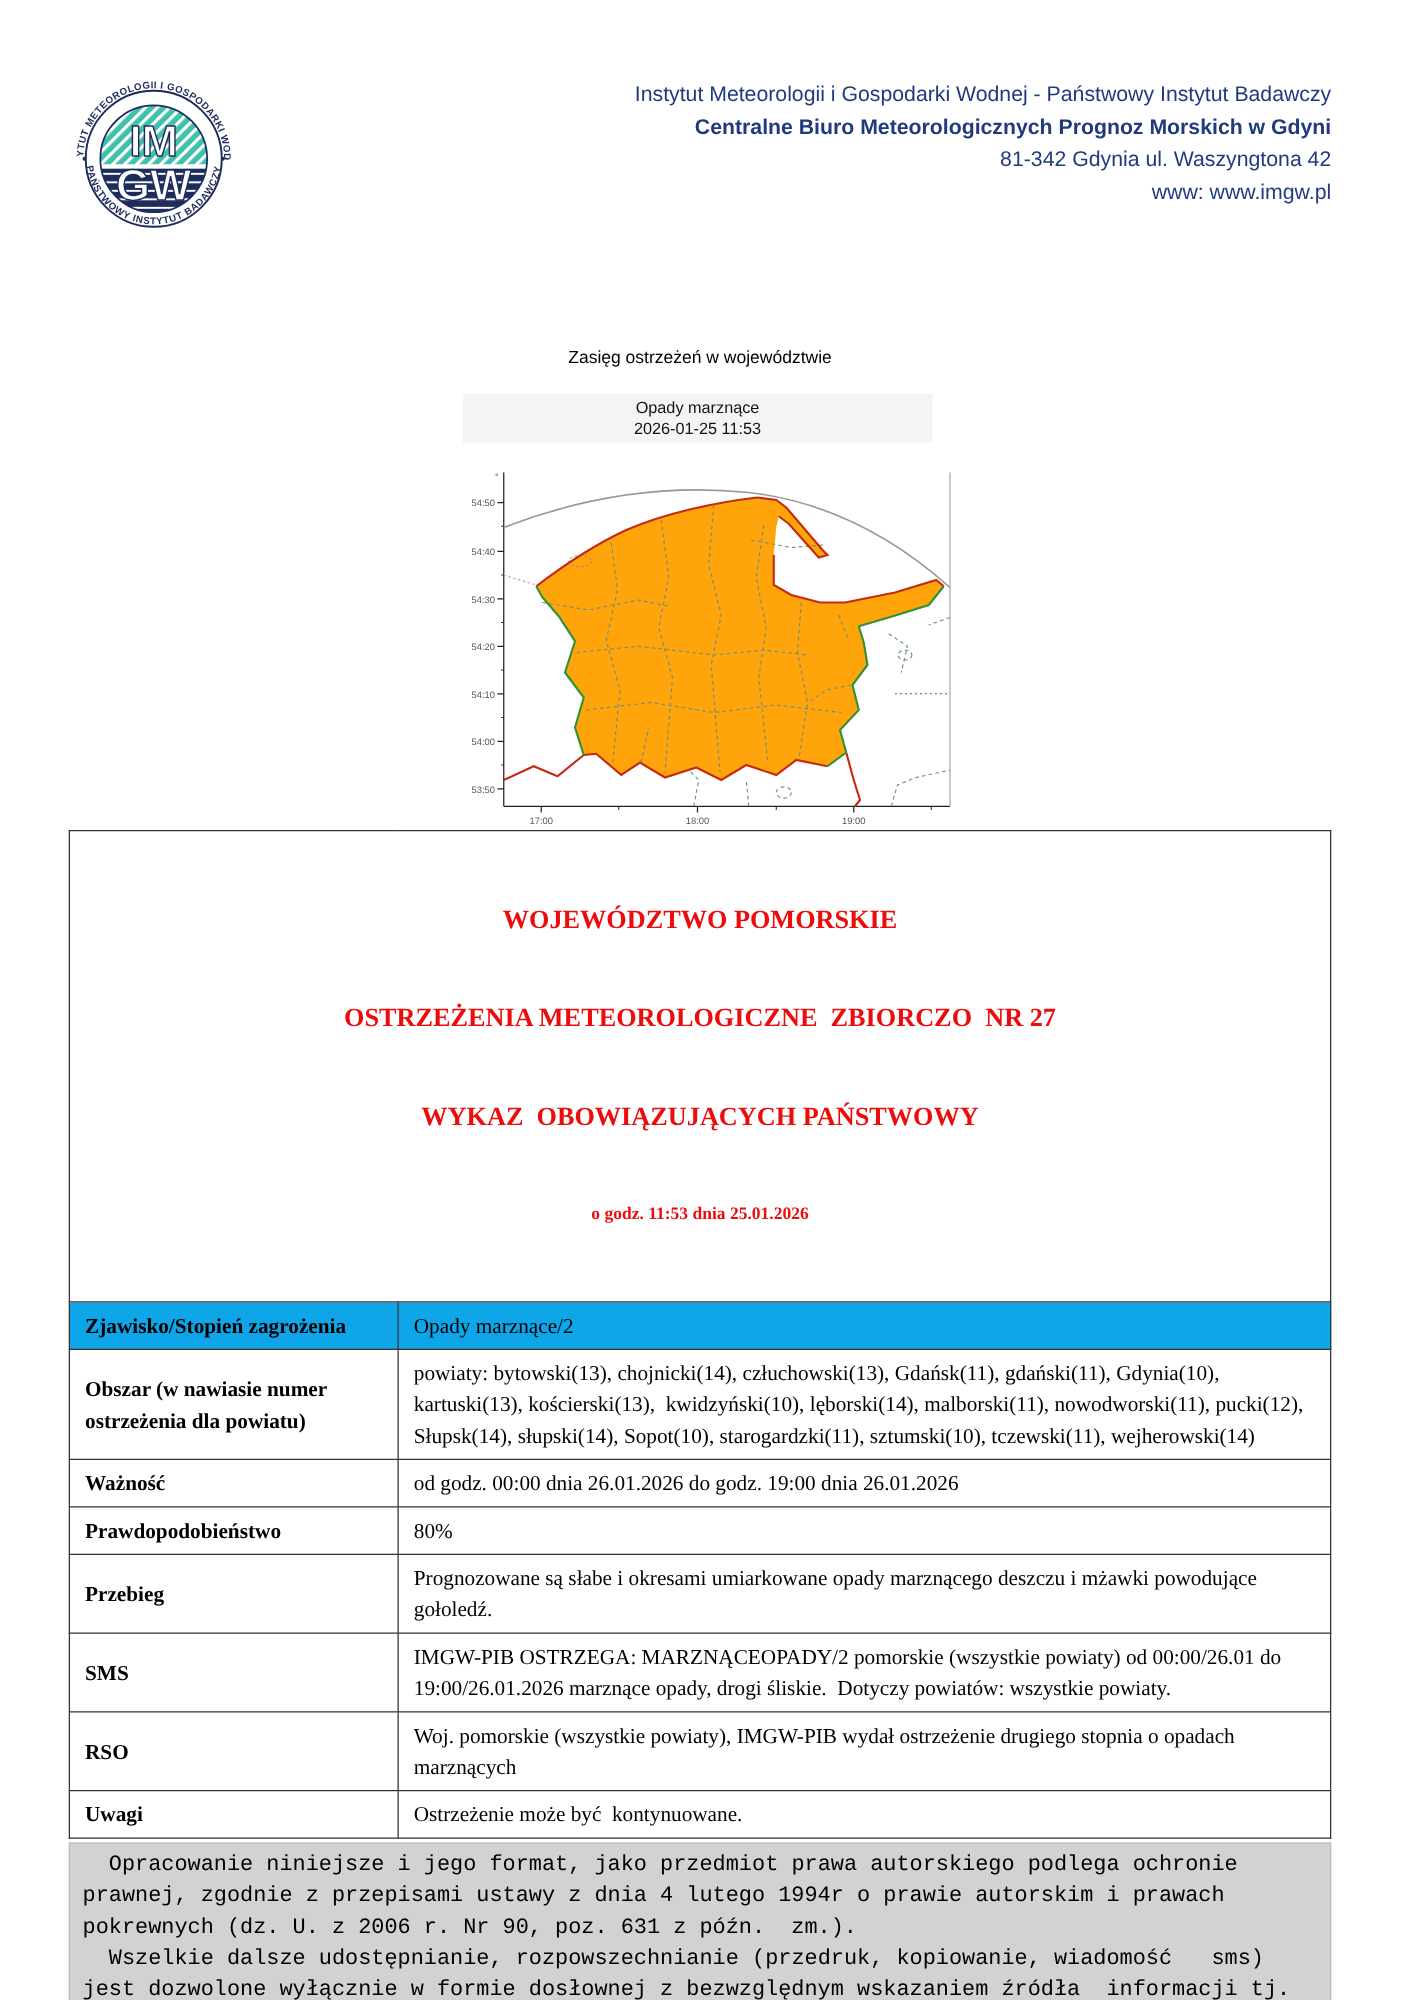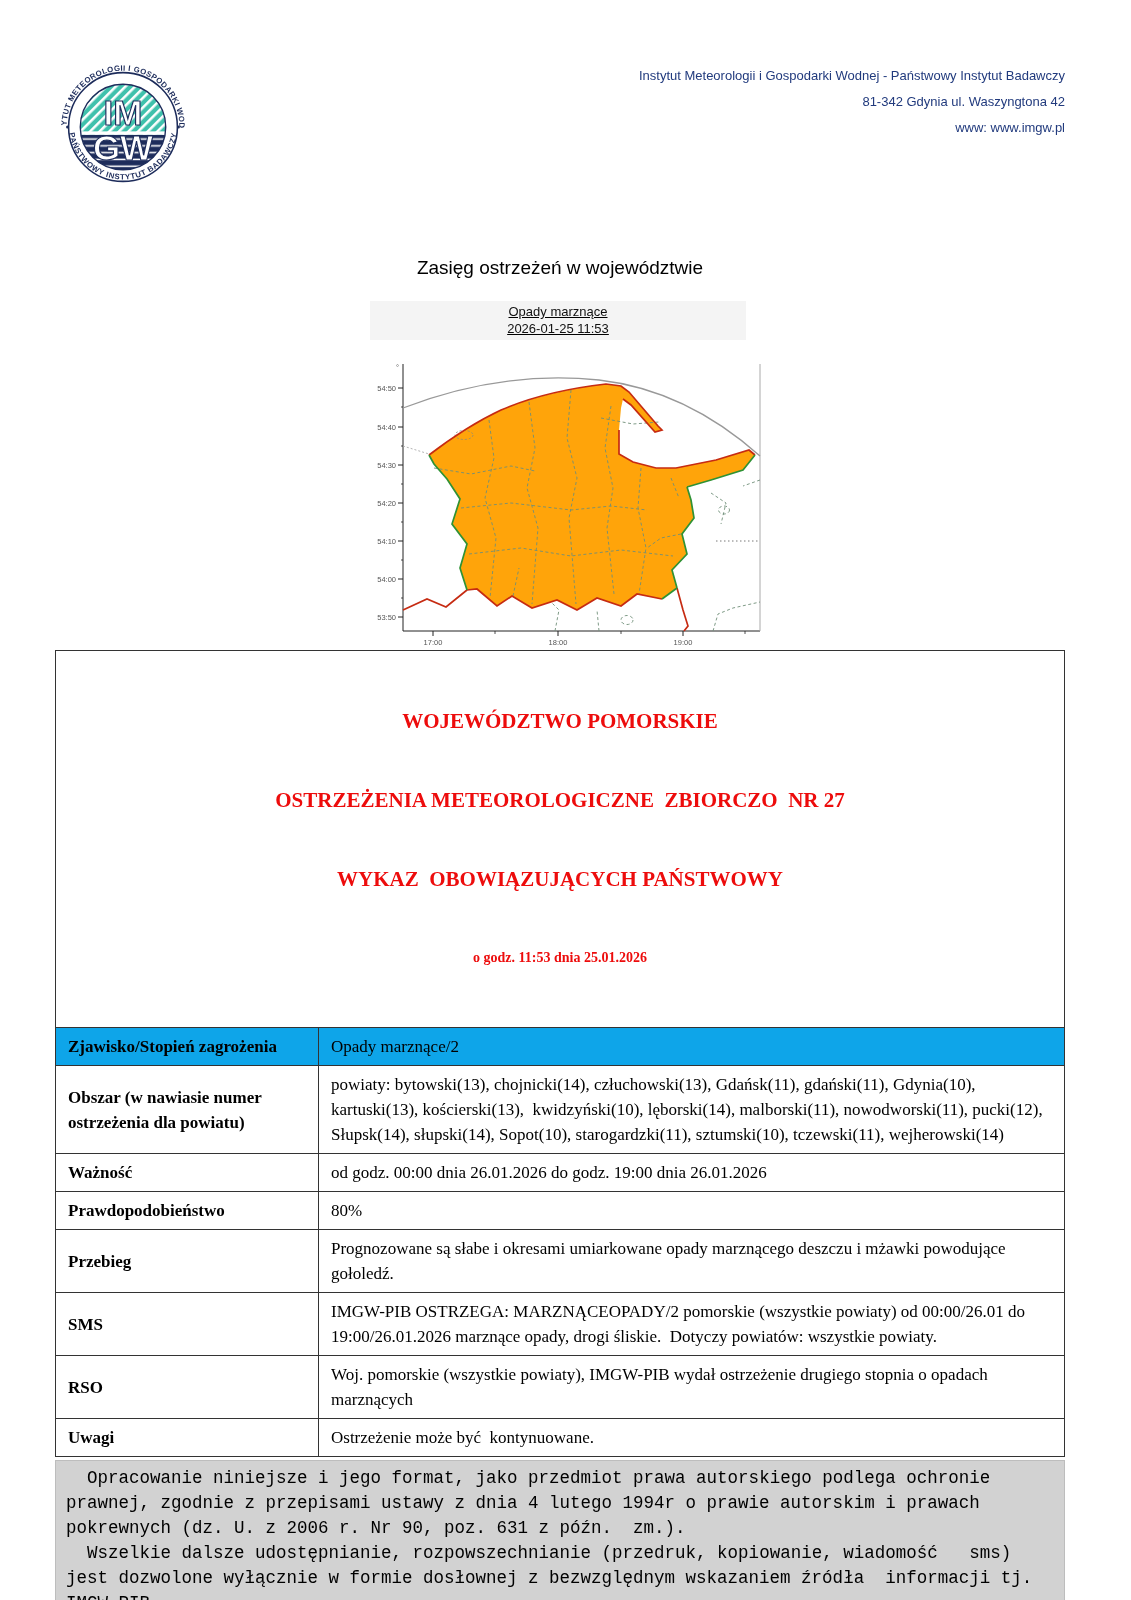--- a/index.html
+++ b/index.html
@@ -10,33 +10,33 @@
     color: #000;
     position: relative;
   }
   .page { padding: 55px 66px 0 55px; width: 1131px; }
 
   
   .header { display: flex; align-items: flex-start; }
   .logo { width: 136px; height: 136px; flex: 0 0 auto; margin-top: 4px; }
   .contact {
     flex: 1 1 auto; text-align: right;
-    font-size: 13px; line-height: 26px; color: #213a7d;
+    font-size: 17px; line-height: 26px; color: #213a7d;
     padding-top: 8px;
   }
   .contact .bold { font-weight: bold; }
 
   
   .section-title {
-    margin-top: 62px; text-align: center;
-    font-size: 19px; color: #000;
-  }
-
-  
-  .map-block { margin-top: 22px; text-decoration: underline; }
+    margin-top: 82px; text-align: center;
+    font-size: 14px; color: #000;
+  }
+
+  
+  .map-block { margin-top: 22px; }
   .map-caption {
     width: 376px; margin-left: 315px;
     background: #f4f4f4; text-align: center;
     font-size: 13px; line-height: 17px; padding: 2px 0 3px 0; color: #111;
   }
   .map-wrap { margin-left: 316px; margin-top: 18px; }
   .map-svg { display: block; }
 
   
   table.warn-table {
@@ -109,20 +109,21 @@
         </text>
         <text font-family="Liberation Sans, sans-serif" font-size="8" font-weight="bold" fill="#1d2c5b" letter-spacing="0.6">
           <textPath href="#arcBot" startOffset="50%" text-anchor="middle">PAŃSTWOWY INSTYTUT BADAWCZY</textPath>
         </text>
         <circle cx="13" cy="70" r="1.6" fill="#1d2c5b"></circle>
         <circle cx="127" cy="70" r="1.6" fill="#1d2c5b"></circle>
       </svg>
     </div>
     <div class="contact">
       <div>Instytut Meteorologii i Gospodarki Wodnej - Państwowy Instytut Badawczy</div>
+      <div class="bold">Centralne Biuro Meteorologicznych Prognoz Morskich w Gdyni</div>
       <div>81-342 Gdynia ul. Waszyngtona 42</div>
       <div>www: www.imgw.pl</div>
     </div>
   </div>
 
   <div class="section-title">Zasięg ostrzeżeń w województwie</div>
 
   <div class="map-block">
     <div class="map-caption">
       <div>Opady marznące</div>

